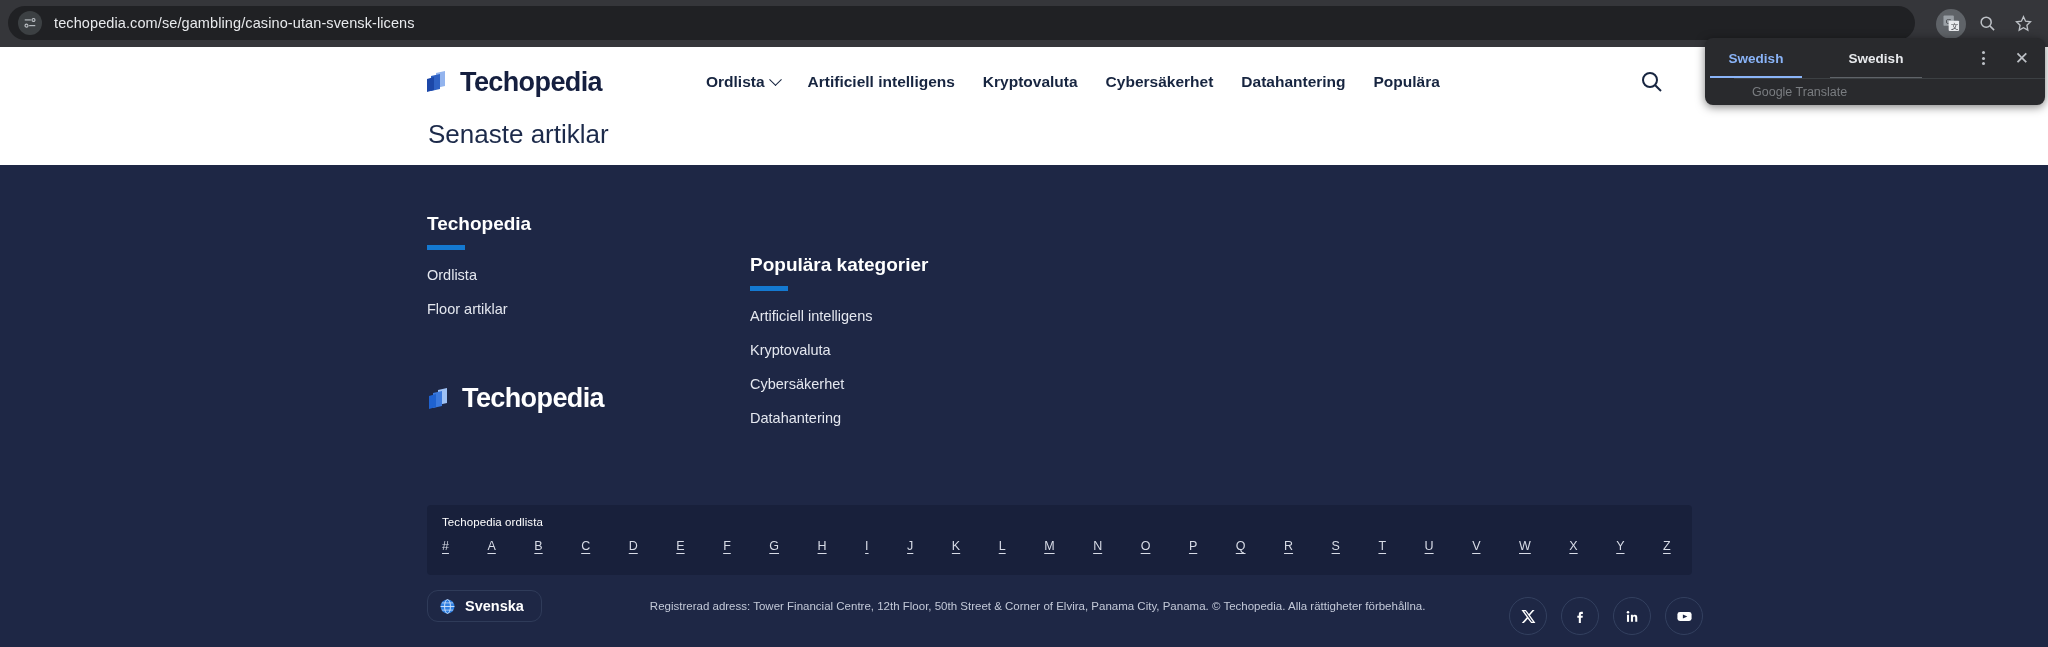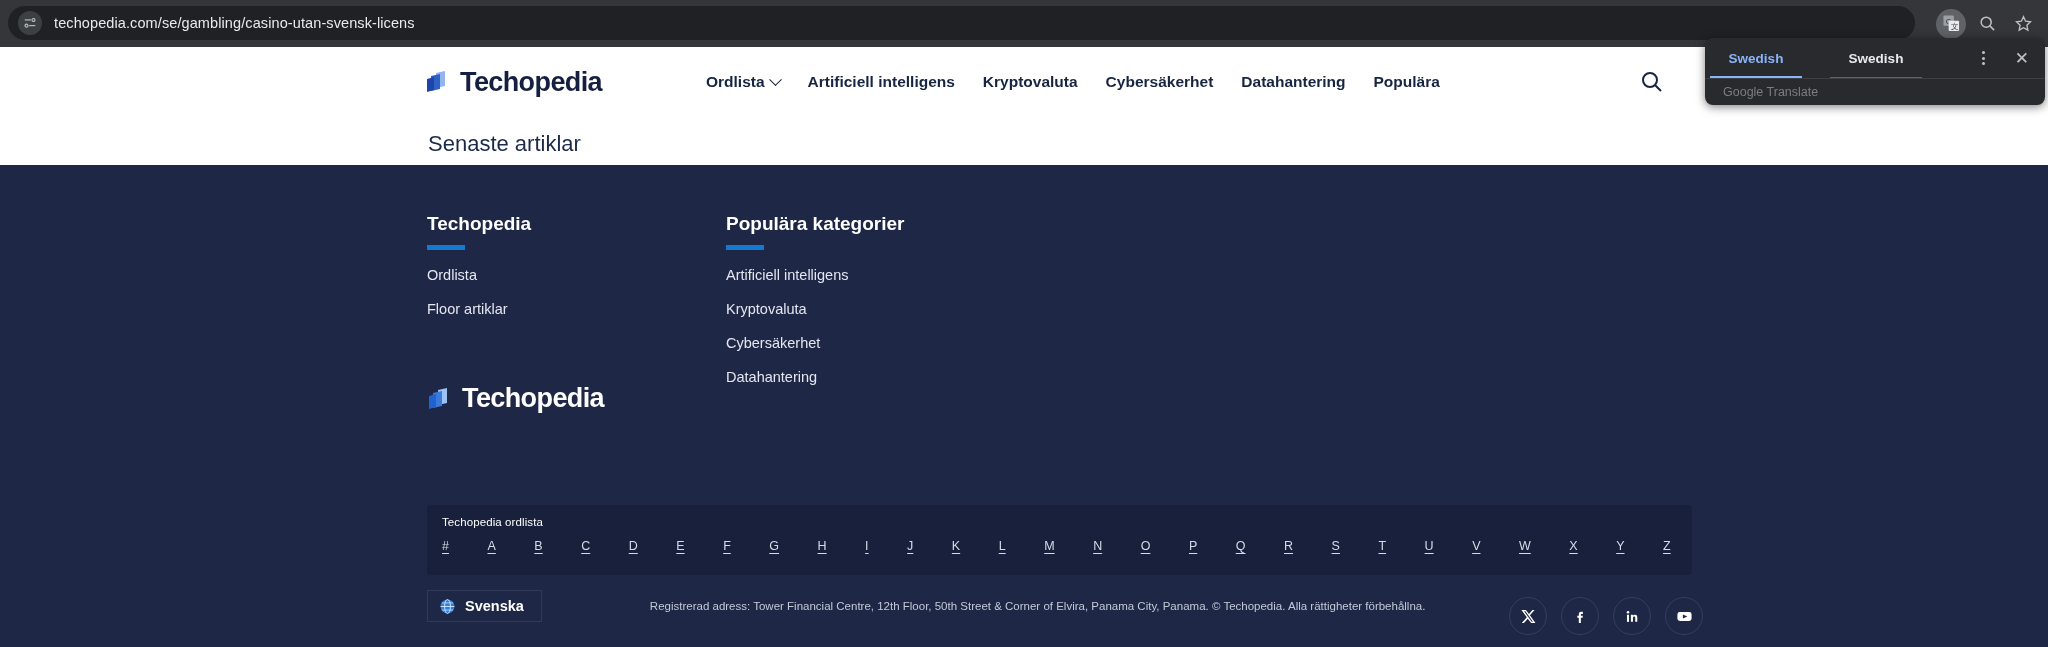--- a/index.html
+++ b/index.html
@@ -87,20 +87,21 @@
     height: 40px; display: flex; align-items: center; gap: 14px;
   }
   .tp-kebab { display: flex; flex-direction: column; gap: 2.5px; padding: 4px 8px; }
   .tp-kebab i { display: block; width: 3px; height: 3px; border-radius: 50%; background: #bdc1c6; }
   .tp-close { color: #bdc1c6; font-size: 17px; line-height: 1; padding: 0 8px; }
   .tp-body {
     height: 27px;
     border-top: 1px solid #3c4043;
     display: flex; align-items: center;
     padding-left: 18px;
+    margin-left: 29px;
   }
   .tp-body span { color: #7a7d81; font-size: 12.5px; }
 
   
   .site-header {
     position: absolute; top: 47px; left: 0;
     width: 2048px; height: 70px;
     background: #ffffff;
     display: flex; align-items: center;
   }
@@ -120,35 +121,35 @@
   .chev { width: 9px; height: 9px; border-right: 1.8px solid #172540; border-bottom: 1.8px solid #172540; transform: rotate(45deg) translate(-2px,-2px); }
   .header-search { position: absolute; left: 1640px; display: flex; align-items: center; }
 
   
   .latest-strip {
     position: absolute; top: 117px; left: 0;
     width: 2048px; height: 48px;
     background: #ffffff;
   }
   .latest-title {
-    position: absolute; left: 428px; top: 14px;
-    font-size: 22px; color: #1c2a4a; font-weight: normal;
+    position: absolute; left: 428px; top: 2px;
+    font-size: 26px; color: #1c2a4a; font-weight: normal;
   }
 
   
   .footer {
     position: absolute; top: 165px; left: 0;
     width: 2048px; height: 482px;
     background: #1e2745;
   }
   .footer-inner { position: relative; width: 2048px; height: 482px; }
 
   .fcol { position: absolute; top: 48px; }
   .fcol.c1 { left: 427px; }
-  .fcol.c2 { left: 726px; }
+  .fcol.c2 { left: 750px; margin-top: 41px; }
   .fcol.c3 { left: 1056px; }
   .fcol-title { font-size: 19px; font-weight: bold; color: #ffffff; }
   .fcol-rule { width: 38px; height: 5px; background: #1479d1; margin-top: 10px; }
   .fcol-links { margin-top: 17px; display: flex; flex-direction: column; gap: 18px; }
   .fcol-link { font-size: 14.5px; color: #e4e7ef; }
 
   .footer-logo-row {
     position: absolute; left: 427px; top: 218px;
     display: flex; align-items: center; gap: 9px;
   }
@@ -178,21 +179,21 @@
   }
   .gl { font-size: 12.5px; color: #d7dbe6; text-decoration: underline; text-underline-offset: 3px; }
 
   .bottom-row {
     position: absolute; left: 427px; top: 425px;
     width: 1265px; display: flex; align-items: center;
   }
   .lang-pill {
     display: flex; align-items: center; gap: 9px;
     height: 32px; padding: 0 17px 0 11px;
-    border: 1px solid #2f3b59; border-radius: 0;
+    border: 1px solid #2f3b59; border-radius: 11px;
   }
   .lang-pill span { font-size: 14.5px; font-weight: bold; color: #ffffff; }
   .legal {
     margin-left: 108px;
     font-size: 11.5px; color: #c3c9d8;
     white-space: nowrap;
     text-align: right;
   }
 </style>
 </head>

